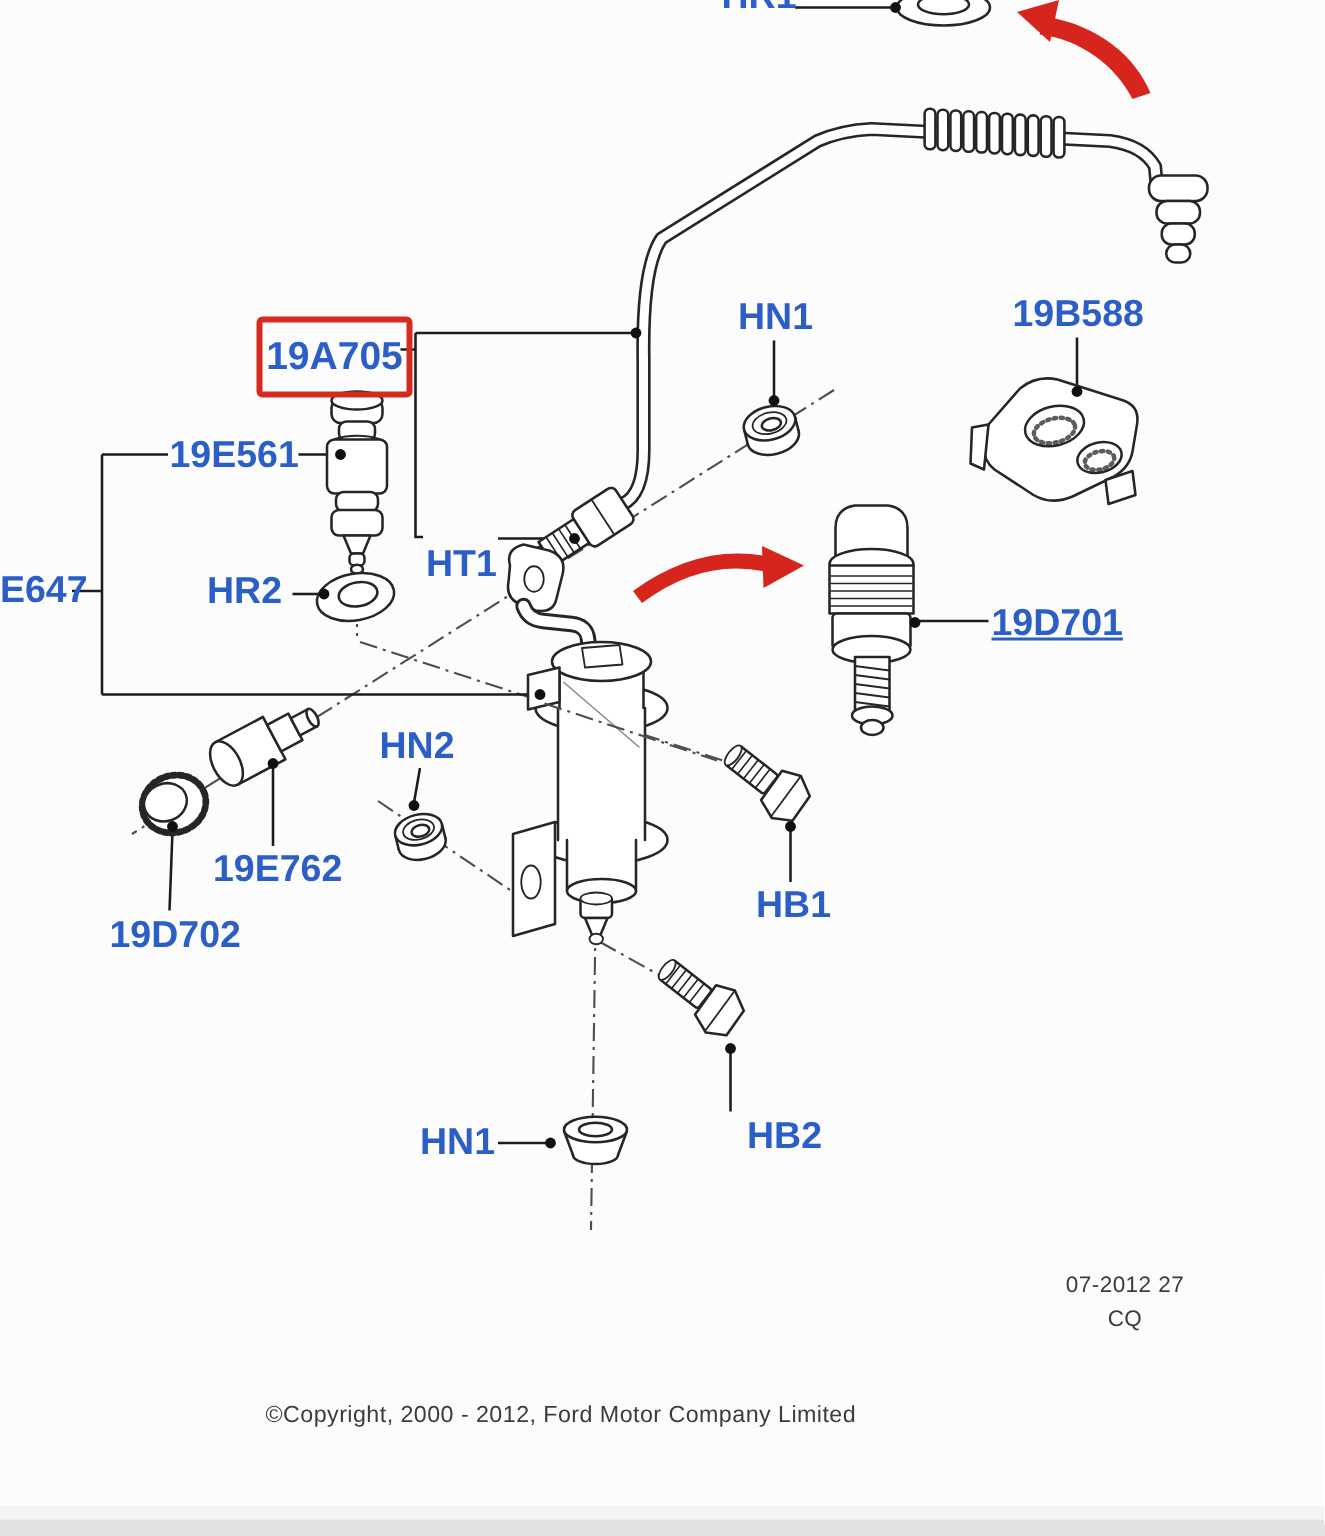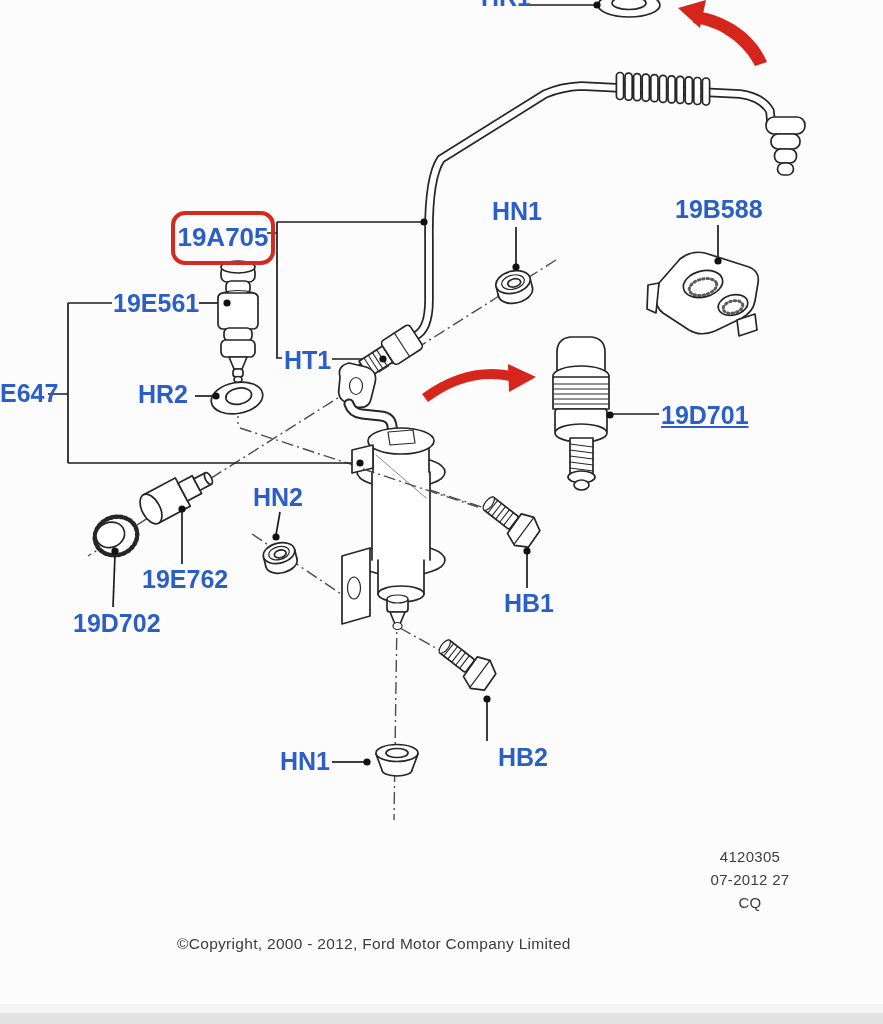--- a/index.html
+++ b/index.html
@@ -10,21 +10,21 @@
   #diagram-svg{position:absolute;left:0;top:0;z-index:1;}
   .plabel{
     position:absolute;z-index:3;white-space:nowrap;
     font:bold 25px "Liberation Sans",sans-serif;
     color:var(--label-blue,#2b5ec6);
     letter-spacing:0px;line-height:1.05;
     cursor:pointer;
   }
   .hl-box{
     position:absolute;z-index:3;left:171px;top:211px;width:96px;height:46px;
-    border:4px solid var(--hl-red,#d42a1f);border-radius:14px;
+    border:4px solid var(--hl-red,#d42a1f);border-radius:4px;
     display:flex;align-items:center;justify-content:center;
     background:transparent;cursor:pointer;
   }
   .hl-box .plabel{position:static;font-size:26px;}
   .footer-copy{
     position:absolute;left:177px;top:935px;z-index:3;
     font:15.5px "Liberation Sans",sans-serif;color:#3c3c3c;letter-spacing:.3px;
   }
   .plate{
     position:absolute;left:652px;top:845px;width:196px;z-index:3;
@@ -273,34 +273,33 @@
 
   <div class="plabel" style="left:481px;top:-16px;">HR1</div>
 
   <div class="hl-box">
     <span class="plabel">19A705</span>
   </div>
 
   <div class="plabel" style="left:113px;top:290px;">19E561</div>
   <div class="plabel" style="left:0px;top:380px;">E647</div>
   <div class="plabel" style="left:138px;top:381px;">HR2</div>
-  <div class="plabel" style="left:284px;top:347px;">HT1</div>
+  <div class="plabel" style="left:284px;top:363px;">HT1</div>
   <div class="plabel" style="left:492px;top:198px;">HN1</div>
   <div class="plabel" style="left:675px;top:196px;text-align:center;">19B588</div>
   <div class="plabel" style="left:661px;top:402px;text-decoration:underline;">19D701</div>
   <div class="plabel" style="left:253px;top:484px;">HN2</div>
   <div class="plabel" style="left:142px;top:566px;">19E762</div>
   <div class="plabel" style="left:73px;top:610px;">19D702</div>
   <div class="plabel" style="left:504px;top:590px;">HB1</div>
   <div class="plabel" style="left:462px;top:744px;margin-left:36px;">HB2</div>
   <div class="plabel" style="left:280px;top:748px;">HN1</div>
 
   <div class="footer-copy">©Copyright, 2000 - 2012, Ford Motor Company Limited</div>
 
   <div class="plate">
-    <div>4120305</div>
     <div>07-2012 27</div>
     <div>CQ</div>
   </div>
 
   <div class="shadow-strip"></div>
   <div class="bottom-bar"></div>
 </div>
 
 </body></html>

